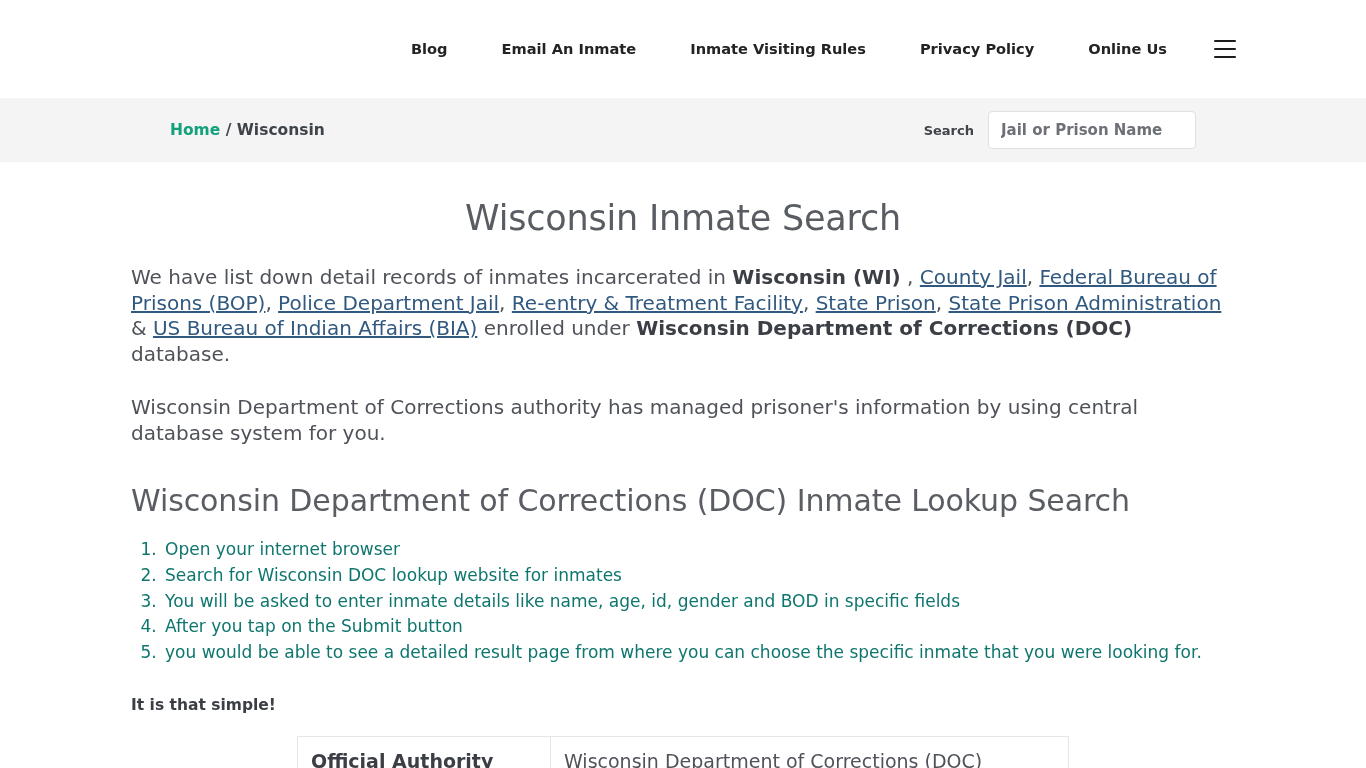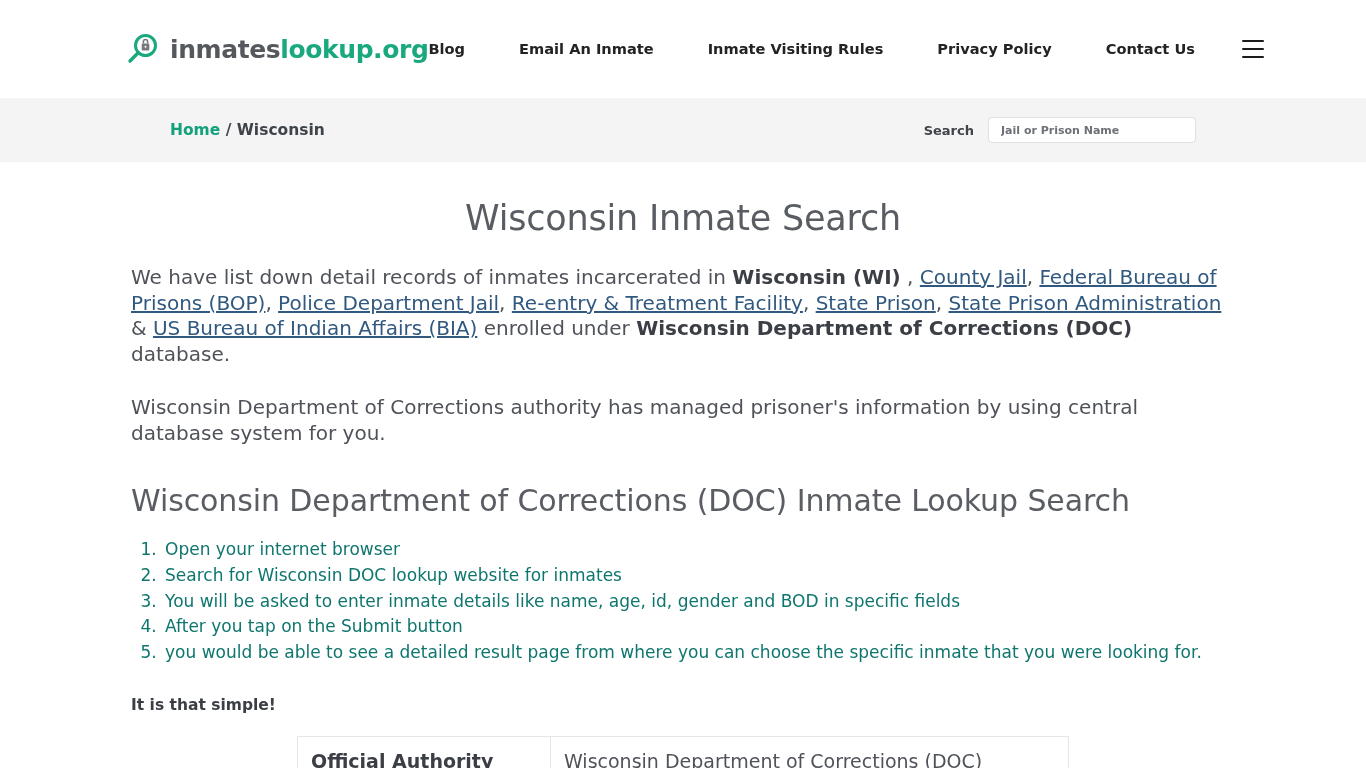--- a/index.html
+++ b/index.html
@@ -89,27 +89,27 @@
     align-items: center;
     gap: 14px;
   }
   .search-label {
     font-size: 13px;
     font-weight: 700;
     color: #3f434a;
   }
   .search-input {
     width: 208px;
-    height: 26px;
+    height: 38px;
     border: 1px solid #e0e0e0;
     border-radius: 4px;
     background: #ffffff;
     padding: 0 12px;
     font-family: inherit;
-    font-size: 11px;
+    font-size: 15px;
     font-weight: 700;
     color: #6d7177;
     outline: none;
   }
   .search-input::placeholder { color: #6d7177; font-weight: 700; opacity: 1; }
 
   
   .content {
     padding: 0 131px;
   }
@@ -183,41 +183,27 @@
   }
   .info-table td a {
     color: #31597f;
     text-decoration: underline;
   }
 </style>
 </head>
 <body>
 
 <header class="site-header">
-  <a class="brand" href="#">
-    <span class="brand-mark">
-      <svg viewBox="0 0 34 34" width="34" height="34" aria-hidden="true">
-        <circle cx="20.5" cy="13.5" r="10" fill="none" stroke="#1aa97f" stroke-width="3"></circle>
-        <line x1="13.2" y1="20.8" x2="5" y2="29" stroke="#1aa97f" stroke-width="3.4" stroke-linecap="round"></line>
-        <rect x="16.7" y="11.6" width="7.6" height="7" rx="1" fill="#77787b"></rect>
-        <path d="M18.4 11.6 v-2.1 a2.1 2.1 0 0 1 4.2 0 v2.1" fill="none" stroke="#77787b" stroke-width="1.5"></path>
-        <circle cx="20.5" cy="14.8" r="1" fill="#ffffff"></circle>
-      </svg>
-    </span>
-    <span class="brand-text">
-      <span class="part-dark">inmates</span><span class="part-accent">lookup.org</span>
-    </span>
-  </a>
 
   <nav class="main-nav">
     <a class="nav-link" href="#">Blog</a>
     <a class="nav-link" href="#">Email An Inmate</a>
     <a class="nav-link" href="#">Inmate Visiting Rules</a>
     <a class="nav-link" href="#">Privacy Policy</a>
-    <a class="nav-link" href="#">Contact Us</a>
+    <a class="nav-link" href="#">Online Us</a>
     <div class="hamburger">
       <span></span>
       <span></span>
       <span></span>
     </div>
   </nav>
 </header>
 
 <div class="crumb-bar">
   <div class="crumb">

